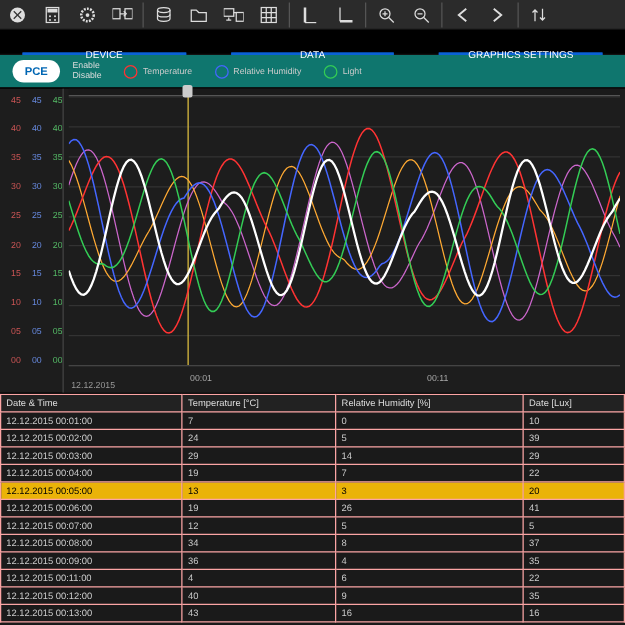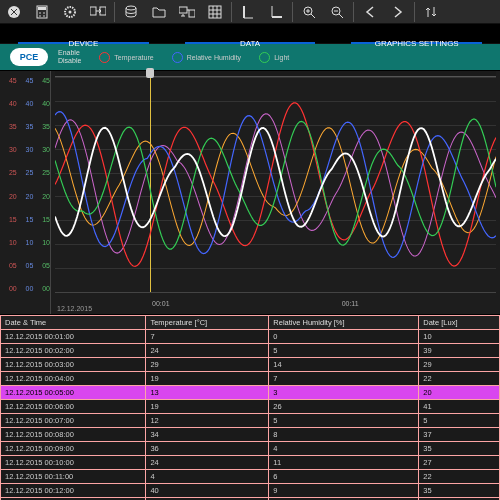--- a/index.html
+++ b/index.html
@@ -24,21 +24,21 @@
   .ruler{position:absolute;left:4px;right:4px;top:0;height:6px;background:#1a1a1a;border-bottom:1px solid #555}
   .cursor{position:absolute;top:0;bottom:22px;width:1px;background:#e0c040;left:22%;}
   .cursor .knob{position:absolute;top:-3px;left:-4px;width:8px;height:10px;background:#ccc;border-radius:2px}
   svg.waves{position:absolute;left:4px;right:4px;top:6px;bottom:22px;width:calc(100% - 8px);height:calc(100% - 28px)}
   .xaxis{position:absolute;left:4px;right:4px;bottom:0;height:22px;border-top:1px solid #444;display:flex;align-items:center;font-size:7px;color:#aaa}
   .xaxis .date{position:absolute;bottom:2px;left:2px;font-size:7px;color:#999}
   .tablewrap{height:185px;overflow:hidden;background:#1a1a1a}
   table{width:100%;border-collapse:collapse;font-size:7.5px;color:#ccc}
   th,td{border:1px solid #fca5a5;padding:2px 4px;text-align:left;height:14px;white-space:nowrap}
   th{background:#222;color:#ddd;font-weight:normal}
-  tr.selected td{background:#d946ef;color:#000}
+  tr.selected td{background:#eab308;color:#000}
 </style>
 </head>
 <body>
 
 <div class="toolbar">
   <div class="tbtn">
       <svg width="14" height="14">
         <circle cx="7" cy="7" r="6" fill="#ddd"></circle>
         <line x1="4" y1="4" x2="10" y2="10" stroke="#333"></line>
         <line x1="10" y1="4" x2="4" y2="10" stroke="#333"></line>
@@ -304,26 +304,20 @@
           <td>8</td>
           <td>37</td>
         </tr>
         <tr>
           <td>12.12.2015 00:09:00</td>
           <td>36</td>
           <td>4</td>
           <td>35</td>
         </tr>
         <tr>
-          <td>12.12.2015 00:10:00</td>
-          <td>24</td>
-          <td>11</td>
-          <td>27</td>
-        </tr>
-        <tr>
           <td>12.12.2015 00:11:00</td>
           <td>4</td>
           <td>6</td>
           <td>22</td>
         </tr>
         <tr>
           <td>12.12.2015 00:12:00</td>
           <td>40</td>
           <td>9</td>
           <td>35</td>

